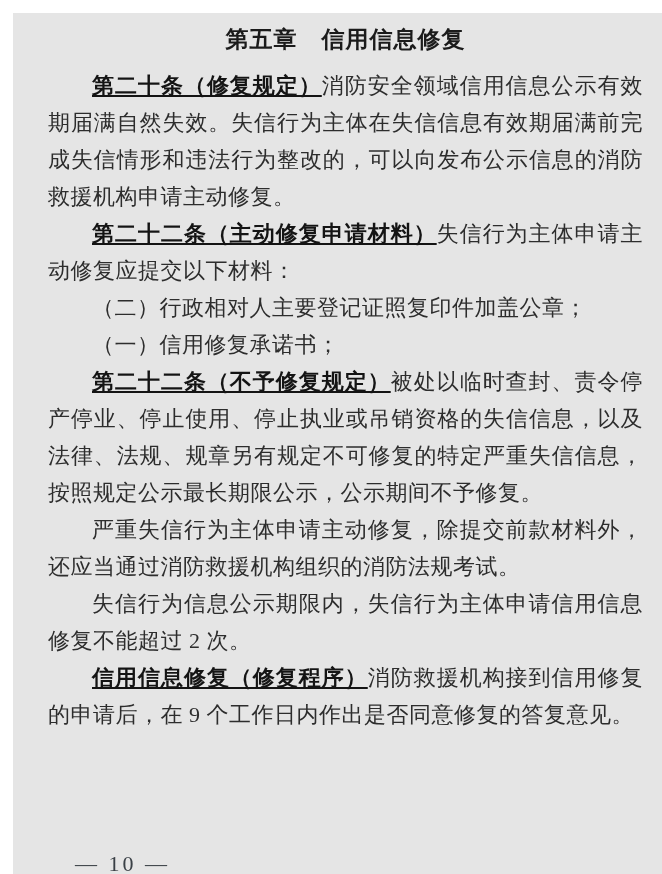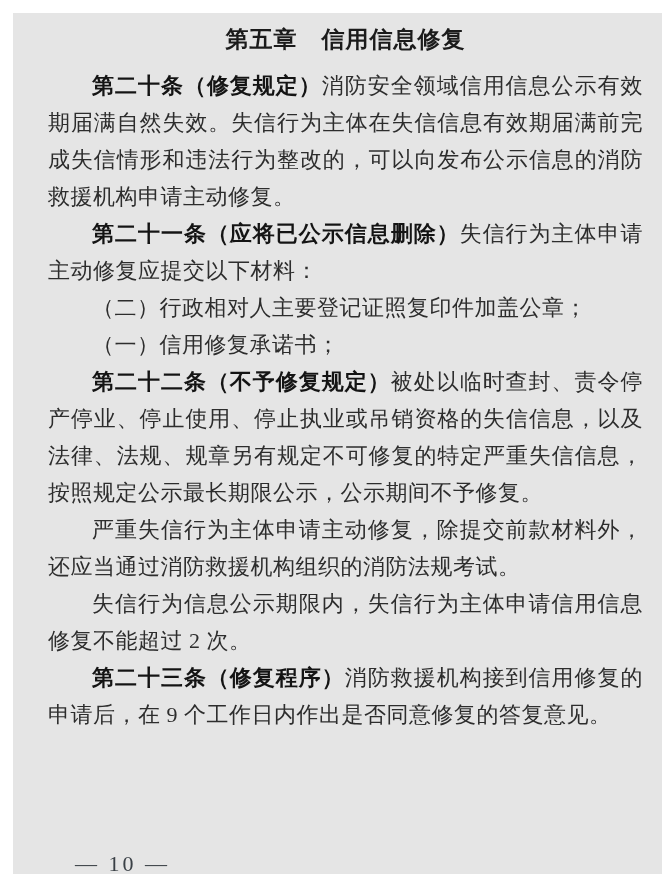--- a/index.html
+++ b/index.html
@@ -41,20 +41,21 @@
     letter-spacing: 0.5px;
     text-align: justify;
     text-align-last: left;
     text-indent: 2em;
     color: #2d2d2d;
   }
   .para .head {
     font-family: "Liberation Sans", "DejaVu Sans", sans-serif;
     font-weight: bold;
     color: #141414;
+    text-decoration: underline;
   }
   .page-footer {
     position: absolute;
     left: 62px;
     top: 840px;
     font-size: 22px;
     line-height: 22px;
     letter-spacing: 3px;
     color: #3a4046;
   }
@@ -62,32 +63,32 @@
 </head>
 <body>
 
 <div class="page">
   <div class="content">
 
     <h1 class="doc-title">第五章　信用信息修复</h1>
 
     <p class="para"><span class="head">第二十条（修复规定）</span><span>消防安全领域信用信息公示有效期届满自然失效。失信行为主体在失信信息有效期届满前完成失信情形和违法行为整改的，可以向发布公示信息的消防救援机构申请主动修复。</span></p>
 
-    <p class="para"><span class="head">第二十一条（应将已公示信息删除）</span><span>失信行为主体申请主动修复应提交以下材料：</span></p>
+    <p class="para"><span class="head">第二十二条（主动修复申请材料）</span><span>失信行为主体申请主动修复应提交以下材料：</span></p>
 
     <p class="para"><span>（二）行政相对人主要登记证照复印件加盖公章；</span></p>
 
     <p class="para"><span>（一）信用修复承诺书；</span></p>
 
 
     <p class="para"><span class="head">第二十二条（不予修复规定）</span><span>被处以临时查封、责令停产停业、停止使用、停止执业或吊销资格的失信信息，以及法律、法规、规章另有规定不可修复的特定严重失信信息，按照规定公示最长期限公示，公示期间不予修复。</span></p>
 
     <p class="para"><span>严重失信行为主体申请主动修复，除提交前款材料外，还应当通过消防救援机构组织的消防法规考试。</span></p>
 
     <p class="para"><span>失信行为信息公示期限内，失信行为主体申请信用信息修复不能超过 2 次。</span></p>
 
-    <p class="para"><span class="head">第二十三条（修复程序）</span><span>消防救援机构接到信用修复的申请后，在 9 个工作日内作出是否同意修复的答复意见。</span></p>
+    <p class="para"><span class="head">信用信息修复（修复程序）</span><span>消防救援机构接到信用修复的申请后，在 9 个工作日内作出是否同意修复的答复意见。</span></p>
 
 
   </div>
 
   <div class="page-footer">— 10 —</div>
 </div>
 
 </body></html>

